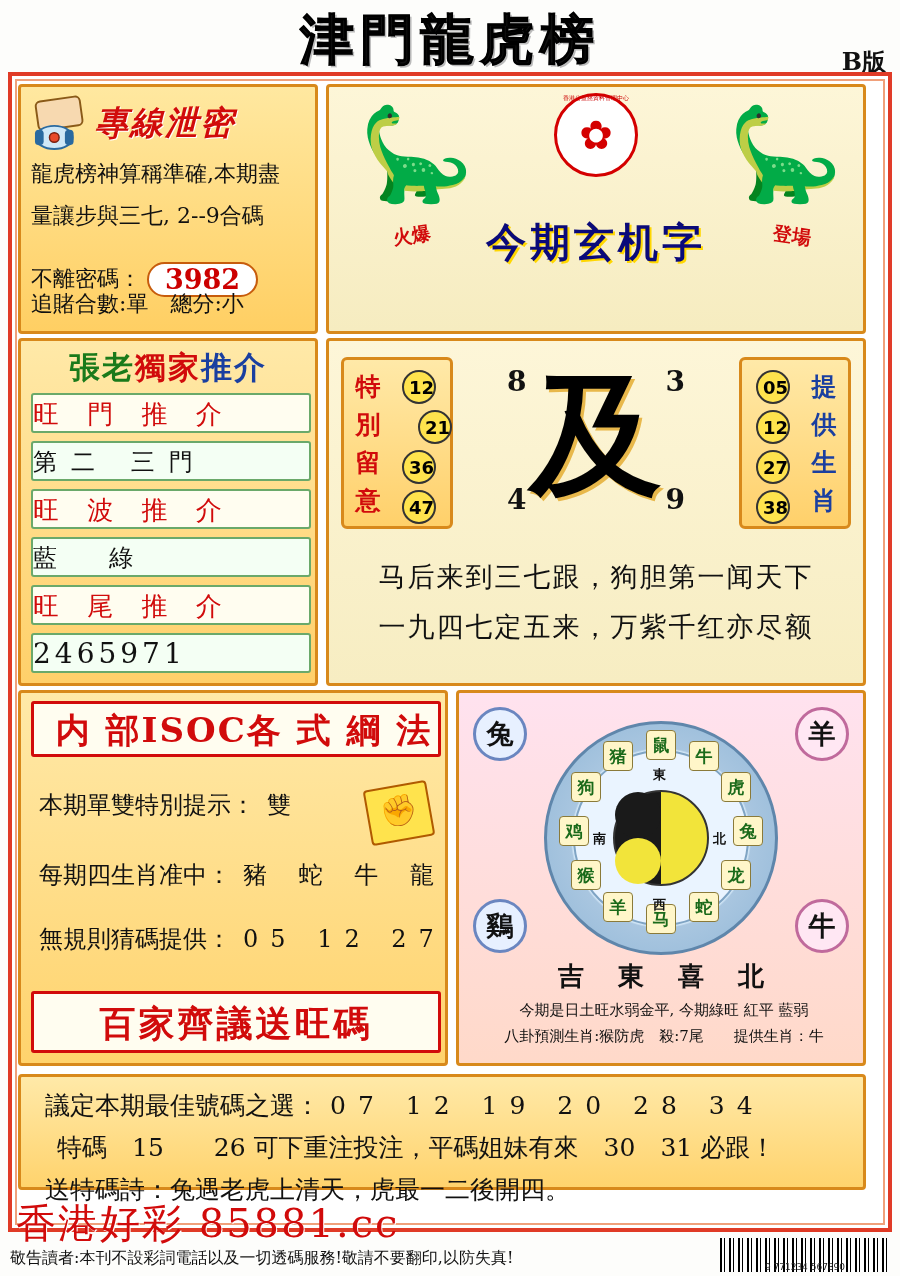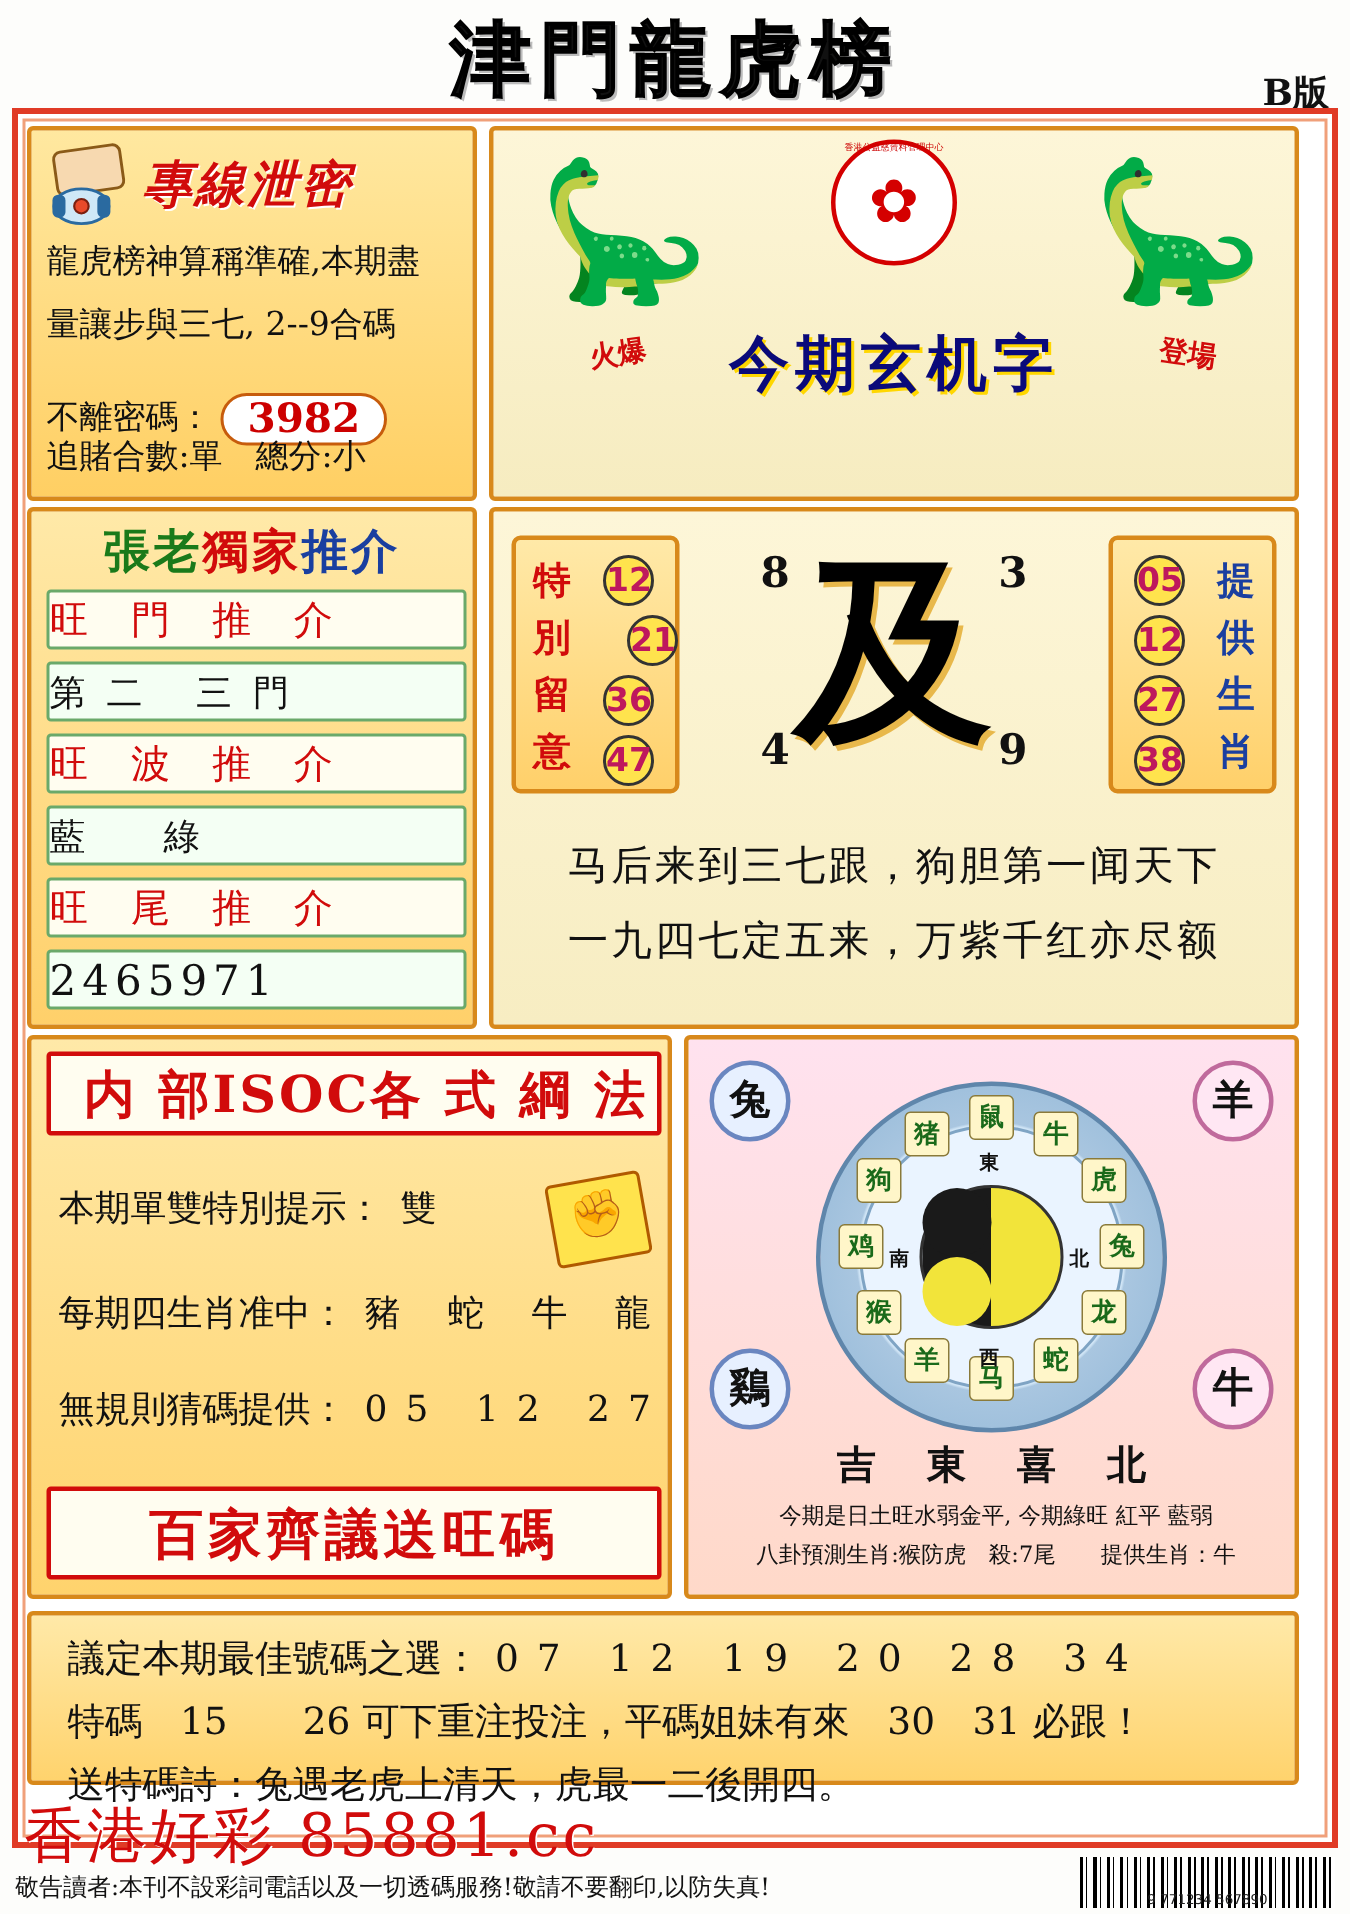--- a/index.html
+++ b/index.html
@@ -149,22 +149,22 @@
     position:absolute;top:8px;width:36px;
     font-family:"DejaVu Serif","Liberation Serif",serif;
     font-size:25px;font-weight:bold;color:#d10b0b;
     line-height:38px;text-align:center;
   }
   #pl-left{left:6px;}
   #pl-right{right:6px;color:#1a3fa0;}
   .ball{
     position:absolute;width:34px;height:34px;border-radius:50%;
     border:2px solid #333;background:#ffe34d;
-    font-size:22px;font-weight:bold;color:#be185d;
-    text-align:left;line-height:32px;
+    font-size:18px;font-weight:bold;color:#000000;
+    text-align:right;line-height:32px;
     font-family:"DejaVu Sans","Liberation Sans",sans-serif;
     box-sizing:border-box;
   }
   .big-word{
     position:absolute;left:50%;top:28px;transform:translateX(-50%);
     font-family:"DejaVu Serif","Liberation Serif",serif;
     font-size:132px;font-weight:bold;color:#000;line-height:1;
     text-shadow:3px 3px 0 #e8b84b;
   }
   .corner-num{
@@ -285,21 +285,21 @@
   #bottom-box{left:18px;top:1074px;width:848px;height:116px;
     background:linear-gradient(#ffe9a8,#ffd36d);
     border:3px solid #d8891b;border-radius:4px;
   }
   .bl{
     position:absolute;left:24px;
     font-family:"DejaVu Serif","Liberation Serif",serif;
     font-size:25px;color:#111;white-space:nowrap;
   }
   #bl1{top:12px;}
-  #bl2{top:54px;}
+  #bl2{top:54px;margin-left:12px;}
   #bl3{top:96px;}
   .bl .nums{letter-spacing:12px;margin-left:10px;}
   
   .watermark{
     position:absolute;left:16px;top:1196px;
     font-family:"DejaVu Serif","Liberation Serif",serif;
     font-size:40px;font-weight:normal;color:#d10b0b;
     letter-spacing:2px;text-shadow:1px 1px 0 #fff;
   }
   .watermark .site{color:#d10b0b;}

